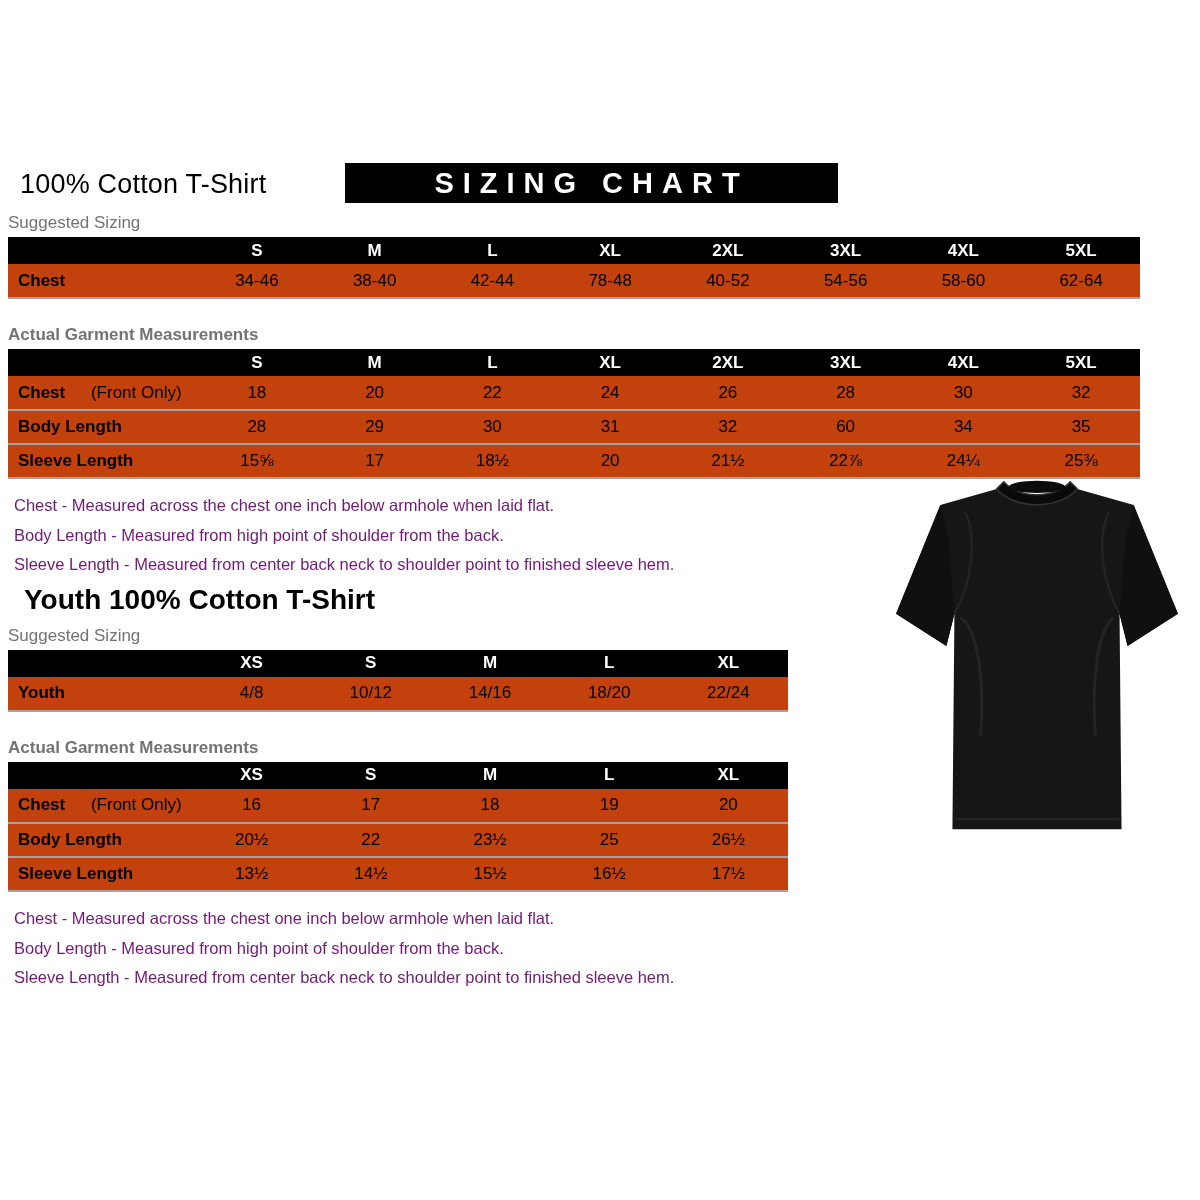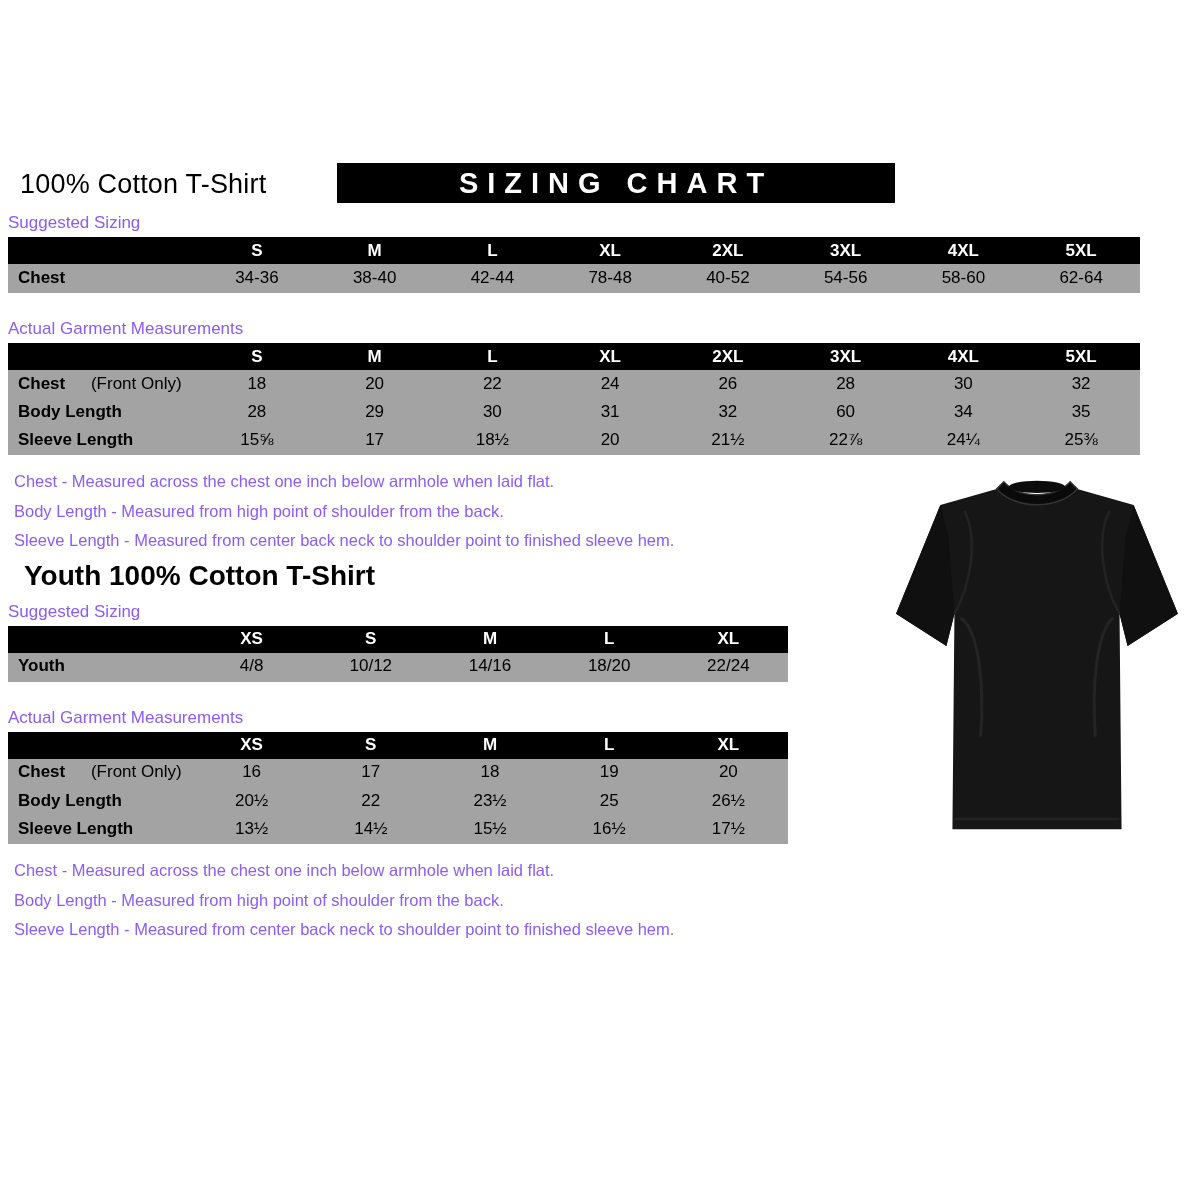--- a/index.html
+++ b/index.html
@@ -3,39 +3,39 @@
 <meta charset="utf-8">
 <style>
   * { margin:0; padding:0; box-sizing:border-box; }
   html,body { width:1200px; height:1200px; background:#fff; color:#000;
               font-family:"Liberation Sans", sans-serif; }
   .page { position:relative; width:1200px; height:1200px; overflow:hidden; background:#fff; }
   .content { position:absolute; top:163px; left:8px; width:1140px; }
 
   .header-row { position:relative; height:46px; }
   .adult-title { position:absolute; left:12px; top:6px; font-size:27px; font-weight:400; letter-spacing:0.2px; }
-  .banner { position:absolute; left:329px; top:0; width:558px; height:40px; background:#000; color:#fff;
+  .banner { position:absolute; left:337px; top:0; width:493px; height:40px; background:#000; color:#fff;
             text-align:center; line-height:41px; font-size:29px; font-weight:700; letter-spacing:9px; }
 
-  .section-label { font-size:17px; margin:4px 0 4px 0; color:#8b5cf6; }
-  .gap-lg { margin-top:26px; }
+  .section-label { font-size:17px; margin:4px 0 4px 0; color:#737373; }
+  .gap-lg { margin-top:26px;font-weight:bold; }
 
   table { border-collapse:collapse; table-layout:fixed; }
   .tbl-adult { width:1132px; }
   .tbl-youth { width:780px; }
   th { background:#000; color:#fff; font-size:17px; font-weight:700; height:27px; text-align:center; padding:0; }
-  td { font-size:17px; height:28px; text-align:center; border-bottom:2px solid #a3a3a3; background:#a3a3a3; }
+  td { font-size:17px; height:34px; text-align:center; border-bottom:2px solid #a3a3a3; background:#c2410c; }
   .lbl { text-align:left; padding-left:10px; }
   .b { font-weight:700; }
   .sfx { font-weight:400;margin-left:21px; }
   .c-lbl-a { width:190px; } .c-val-a { width:117.75px; }
   .c-lbl-y { width:184px; } .c-val-y { width:119.2px; }
 
   .notes { margin:16px 0 0 6px; }
-  .note { font-size:16.5px; margin-bottom:9px; line-height:1.25; color:#8b5cf6; }
+  .note { font-size:16.5px; margin-bottom:9px; line-height:1.25; color:#701a75; }
 
   .youth-title { font-size:28px; font-weight:700; margin:4px 0 10px 16px; }
 
   .tshirt-wrap { position:absolute; left:888px; top:476px; width:302px; height:364px; }
   .tshirt-wrap svg { width:100%; height:100%; display:block; }
 </style>
 </head>
 <body>
 
 <div class="page">
@@ -69,21 +69,21 @@
           <th>XL</th>
           <th>2XL</th>
           <th>3XL</th>
           <th>4XL</th>
           <th>5XL</th>
         </tr>
       </thead>
       <tbody>
         <tr>
           <td class="lbl"><span class="b">Chest</span><span class="sfx"></span></td>
-          <td>34-36</td>
+          <td>34-46</td>
           <td>38-40</td>
           <td>42-44</td>
           <td>78-48</td>
           <td>40-52</td>
           <td>54-56</td>
           <td>58-60</td>
           <td>62-64</td>
         </tr>
       </tbody>
     </table>

